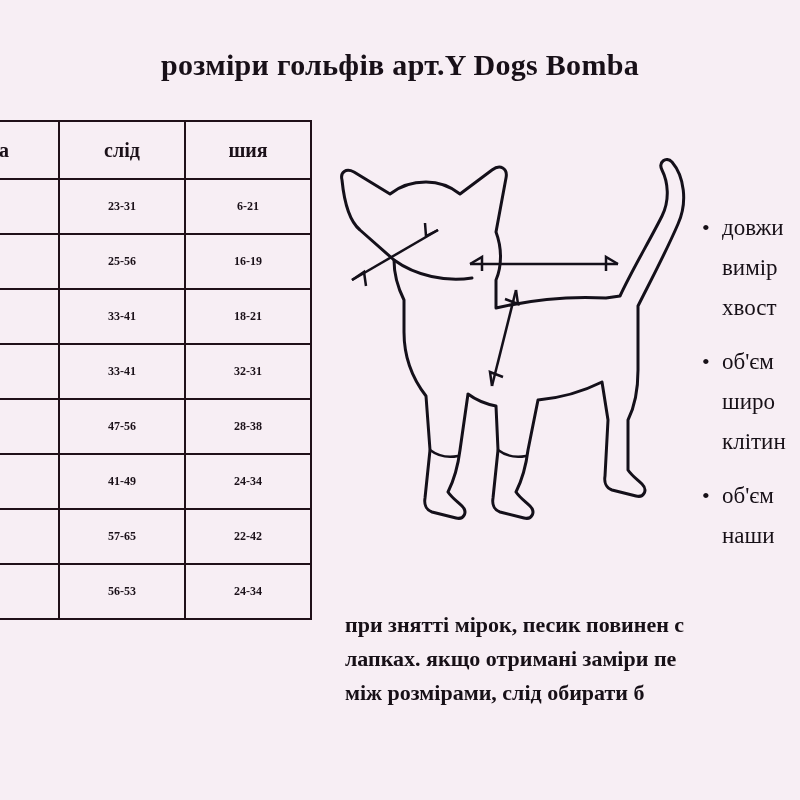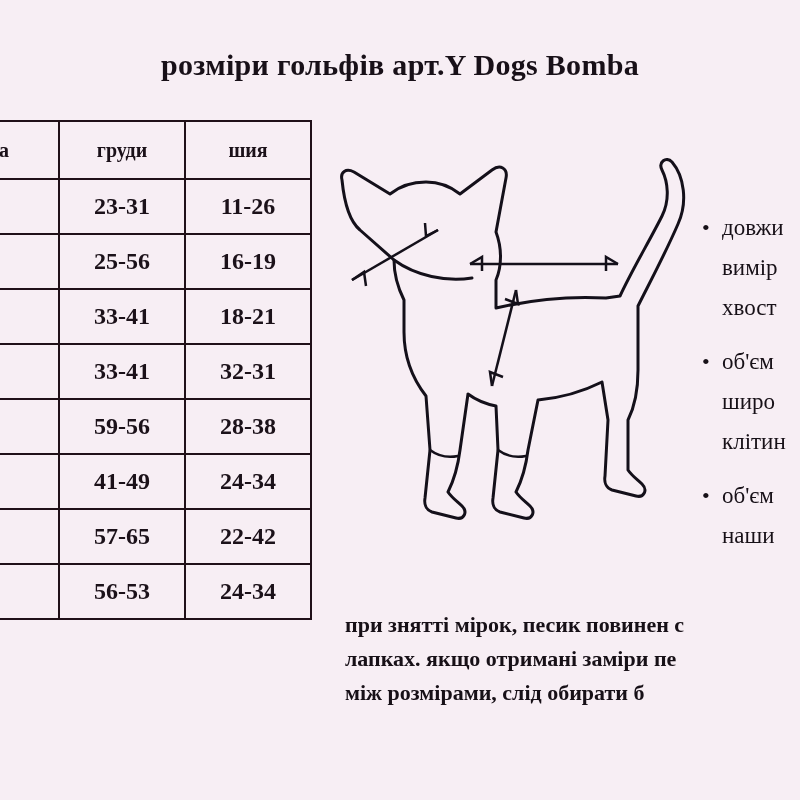--- a/index.html
+++ b/index.html
@@ -51,21 +51,21 @@
     table-layout: fixed;
   }
   table.size-table th,
   table.size-table td {
     border: 2px solid #201018;
     height: 53px;
     text-align: center;
     vertical-align: middle;
     font-family: "Liberation Serif", serif;
     font-weight: bold;
-    font-size: 24px;
+    font-size: 12px;
     color: #1b1119;
     padding: 0;
   }
   table.size-table th {
     font-size: 20px;
     height: 56px;
   }
   table.size-table col.c0 { width: 110px; }
   table.size-table col.c1 { width: 126px; }
   table.size-table col.c2 { width: 126px; }
@@ -137,48 +137,48 @@
   <div class="table-wrap">
     <table class="size-table">
       <colgroup>
           <col class="c0">
           <col class="c1">
           <col class="c2">
         </colgroup>
       <thead>
         <tr>
           <th>а</th>
-          <th>груди</th>
+          <th>слід</th>
           <th>шия</th>
         </tr>
       </thead>
       <tbody>
         <tr>
           <td></td>
           <td>23-31</td>
-          <td>11-26</td>
+          <td>6-21</td>
         </tr>
         <tr>
           <td></td>
           <td>25-56</td>
           <td>16-19</td>
         </tr>
         <tr>
           <td></td>
           <td>33-41</td>
           <td>18-21</td>
         </tr>
         <tr>
           <td></td>
           <td>33-41</td>
           <td>32-31</td>
         </tr>
         <tr>
           <td></td>
-          <td>59-56</td>
+          <td>47-56</td>
           <td>28-38</td>
         </tr>
         <tr>
           <td></td>
           <td>41-49</td>
           <td>24-34</td>
         </tr>
         <tr>
           <td></td>
           <td>57-65</td>

